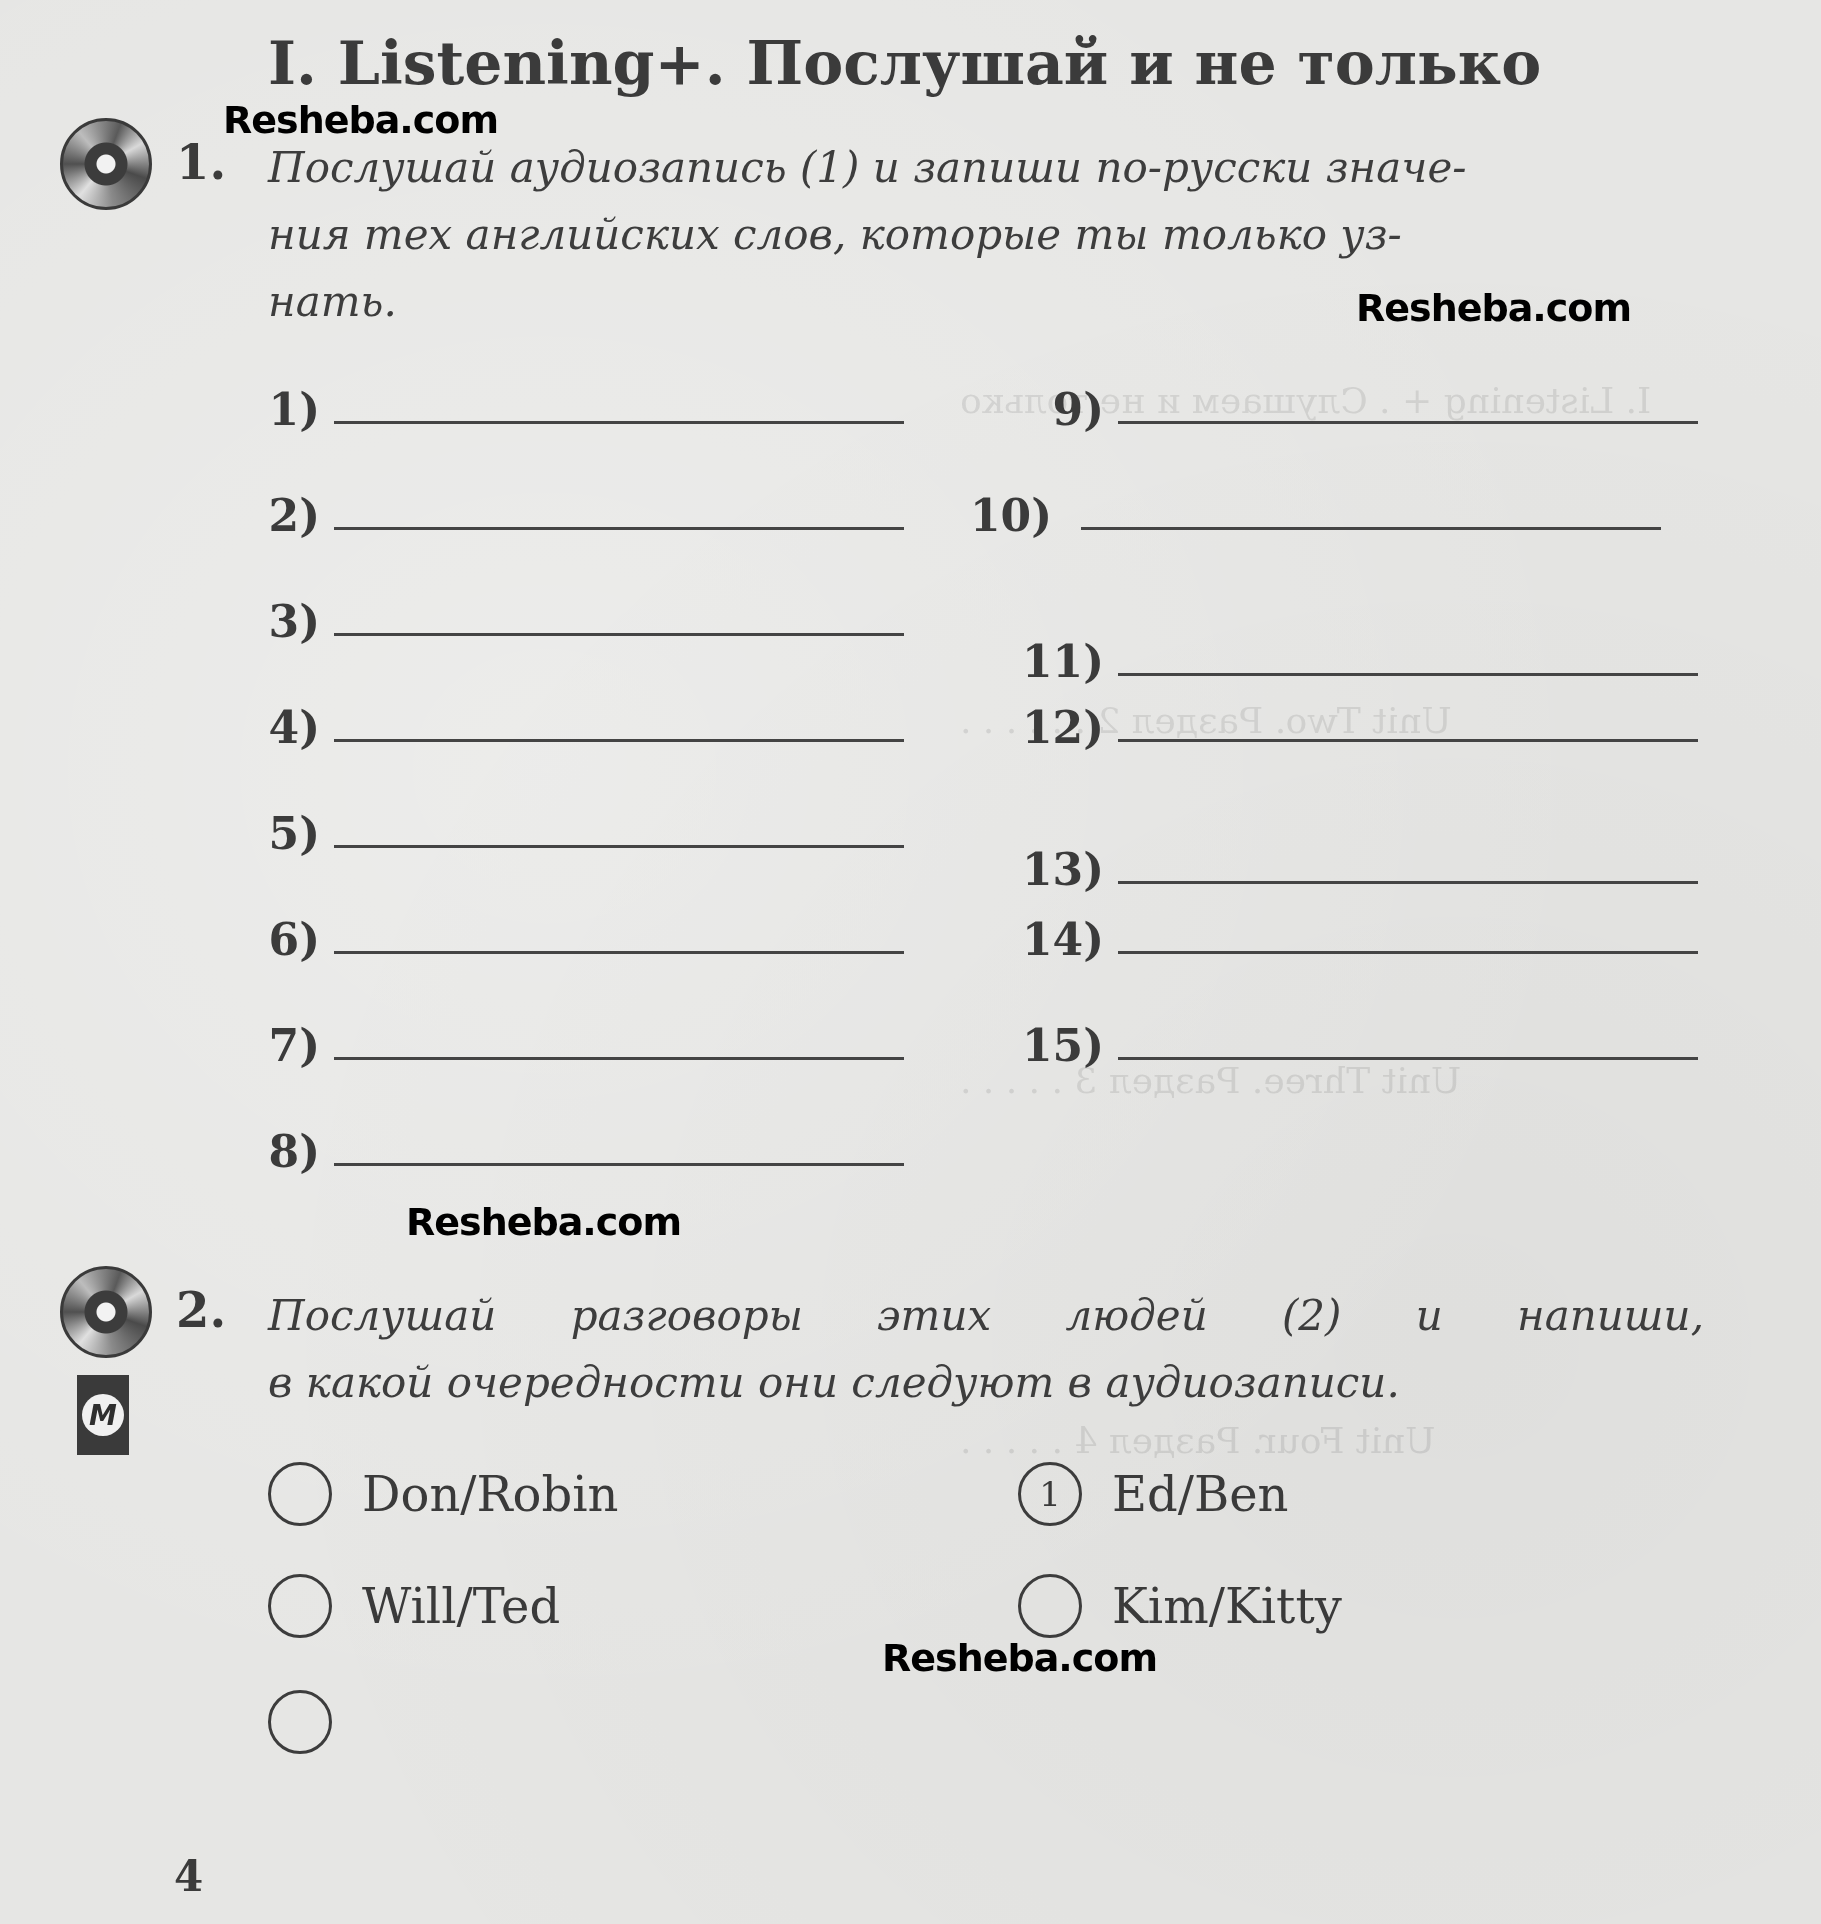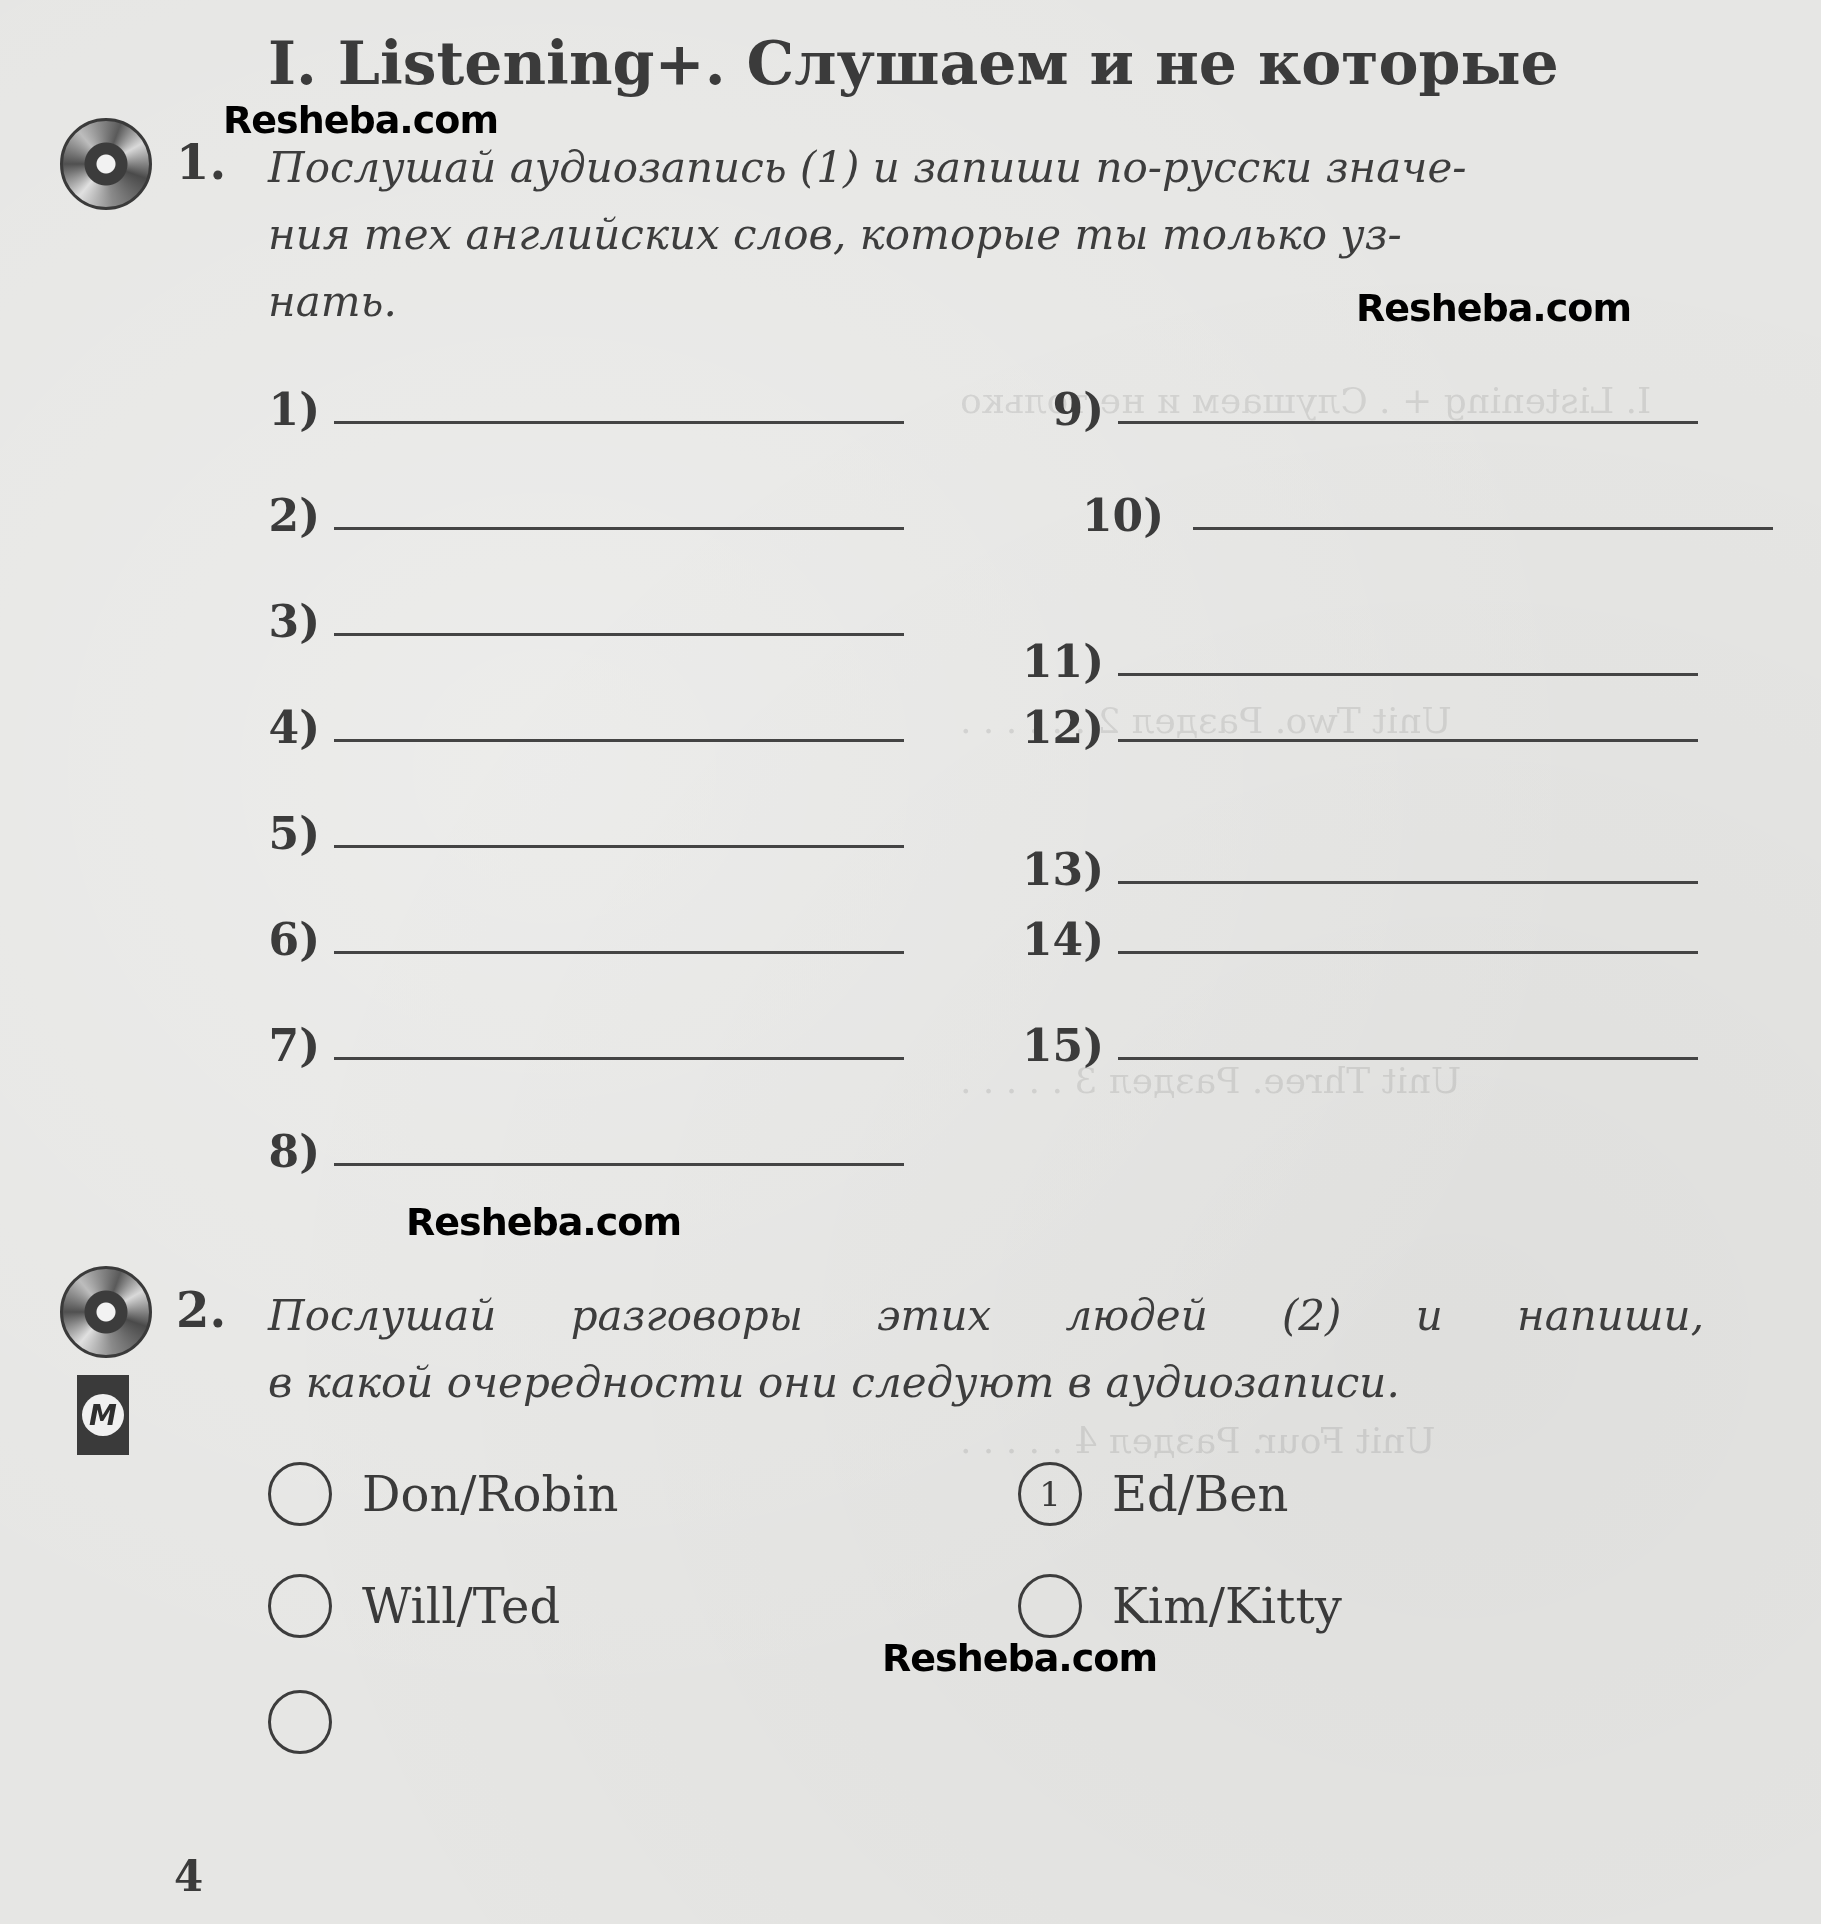--- a/index.html
+++ b/index.html
@@ -161,21 +161,21 @@
     }
   </style>
 </head>
 <body>
 
 <div class="abs ghost" style="left:960px; top:380px;">I. Listening + . Слушаем и не только</div>
 <div class="abs ghost" style="left:960px; top:700px;">Unit Two. Раздел 2 . . . . . .</div>
 <div class="abs ghost" style="left:960px; top:1060px;">Unit Three. Раздел 3 . . . . .</div>
 <div class="abs ghost" style="left:960px; top:1420px;">Unit Four. Раздел 4 . . . . .</div>
 
-<div class="abs section-title">I. Listening+. Слушаем и не которые</div>
+<div class="abs section-title">I. Listening+. Послушай и не только</div>
 
 <div class="abs watermark" style="left:223px; top:98px;">Resheba.com</div>
 
 <div class="abs cd-icon" style="left:60px; top:118px;"></div>
 <div class="abs task-number" style="left:176px; top:134px;">1.</div>
 <div class="abs task-text" style="left:268px; top:134px; width:1436px;">
   <div>Послушай аудиозапись (1) и запиши по-русски значе-</div>
   <div>ния тех английских слов, которые ты только уз-</div>
   <div>нать.</div>
 </div>
@@ -212,21 +212,21 @@
 </div>
 <div class="abs blank-row" style="left:268px; top:1130px;">
   <span class="blank-label" style="width:52px;">8)</span>
   <span class="blank-line" style="width:570px;"></span>
 </div>
 
 <div class="abs blank-row" style="left:1012px; top:388px;">
   <span class="blank-label" style="width:92px;">9)</span>
   <span class="blank-line" style="width:580px;"></span>
 </div>
-<div class="abs blank-row" style="left:1072px; top:494px;gap:15px;">
+<div class="abs blank-row" style="left:960px; top:494px;gap:15px;">
   <span class="blank-label" style="width:92px;">10)</span>
   <span class="blank-line" style="width:580px;"></span>
 </div>
 <div class="abs blank-row" style="left:1012px; top:600px;">
   <span class="blank-label" style="width:92px;margin-top:40px;">11)</span>
   <span class="blank-line" style="width:580px;"></span>
 </div>
 <div class="abs blank-row" style="left:1012px; top:706px;">
   <span class="blank-label" style="width:92px;">12)</span>
   <span class="blank-line" style="width:580px;"></span>

